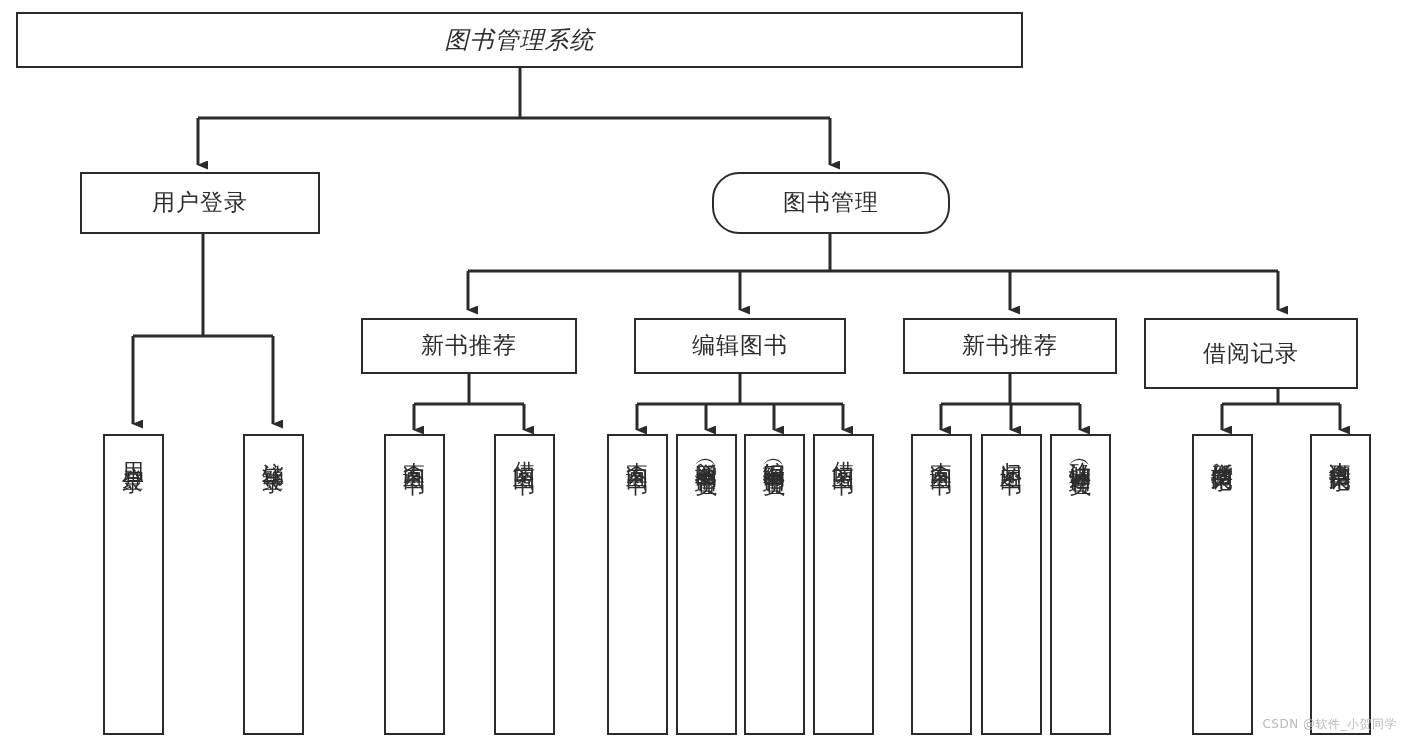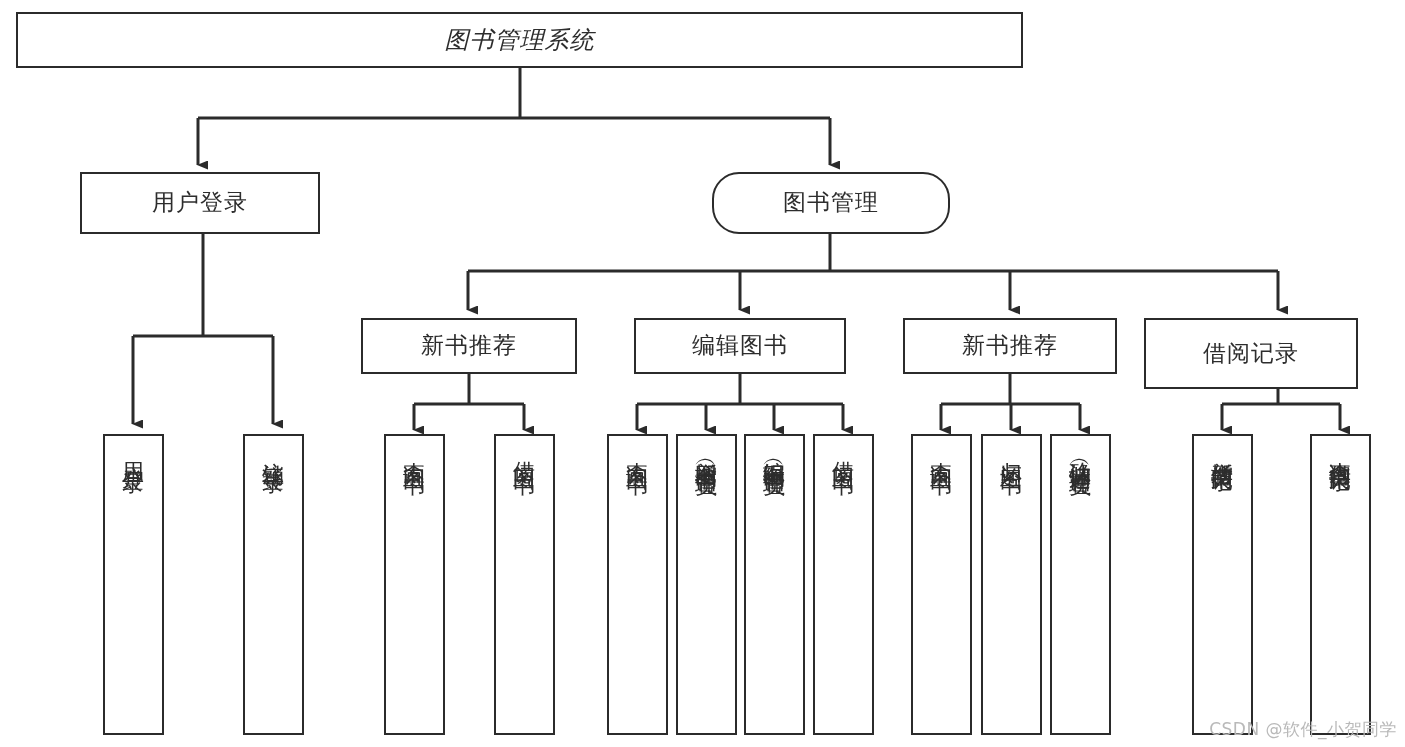--- a/index.html
+++ b/index.html
@@ -67,22 +67,22 @@
     letter-spacing: 4px;
     white-space: nowrap;
     text-align: start;
   }
   .node.vertical.tall .node-label {
     letter-spacing: 2px;
   }
   #watermark {
     position: absolute;
     right: 8px;
-    bottom: 6px;
-    font-size: 17px;
+    bottom: 14px;
+    font-size: 12px;
     color: #b9b9b9;
     letter-spacing: 0.5px;
     white-space: nowrap;
     user-select: none;
   }
 </style>
 </head>
 <body>
 
 <div id="diagram-root">

